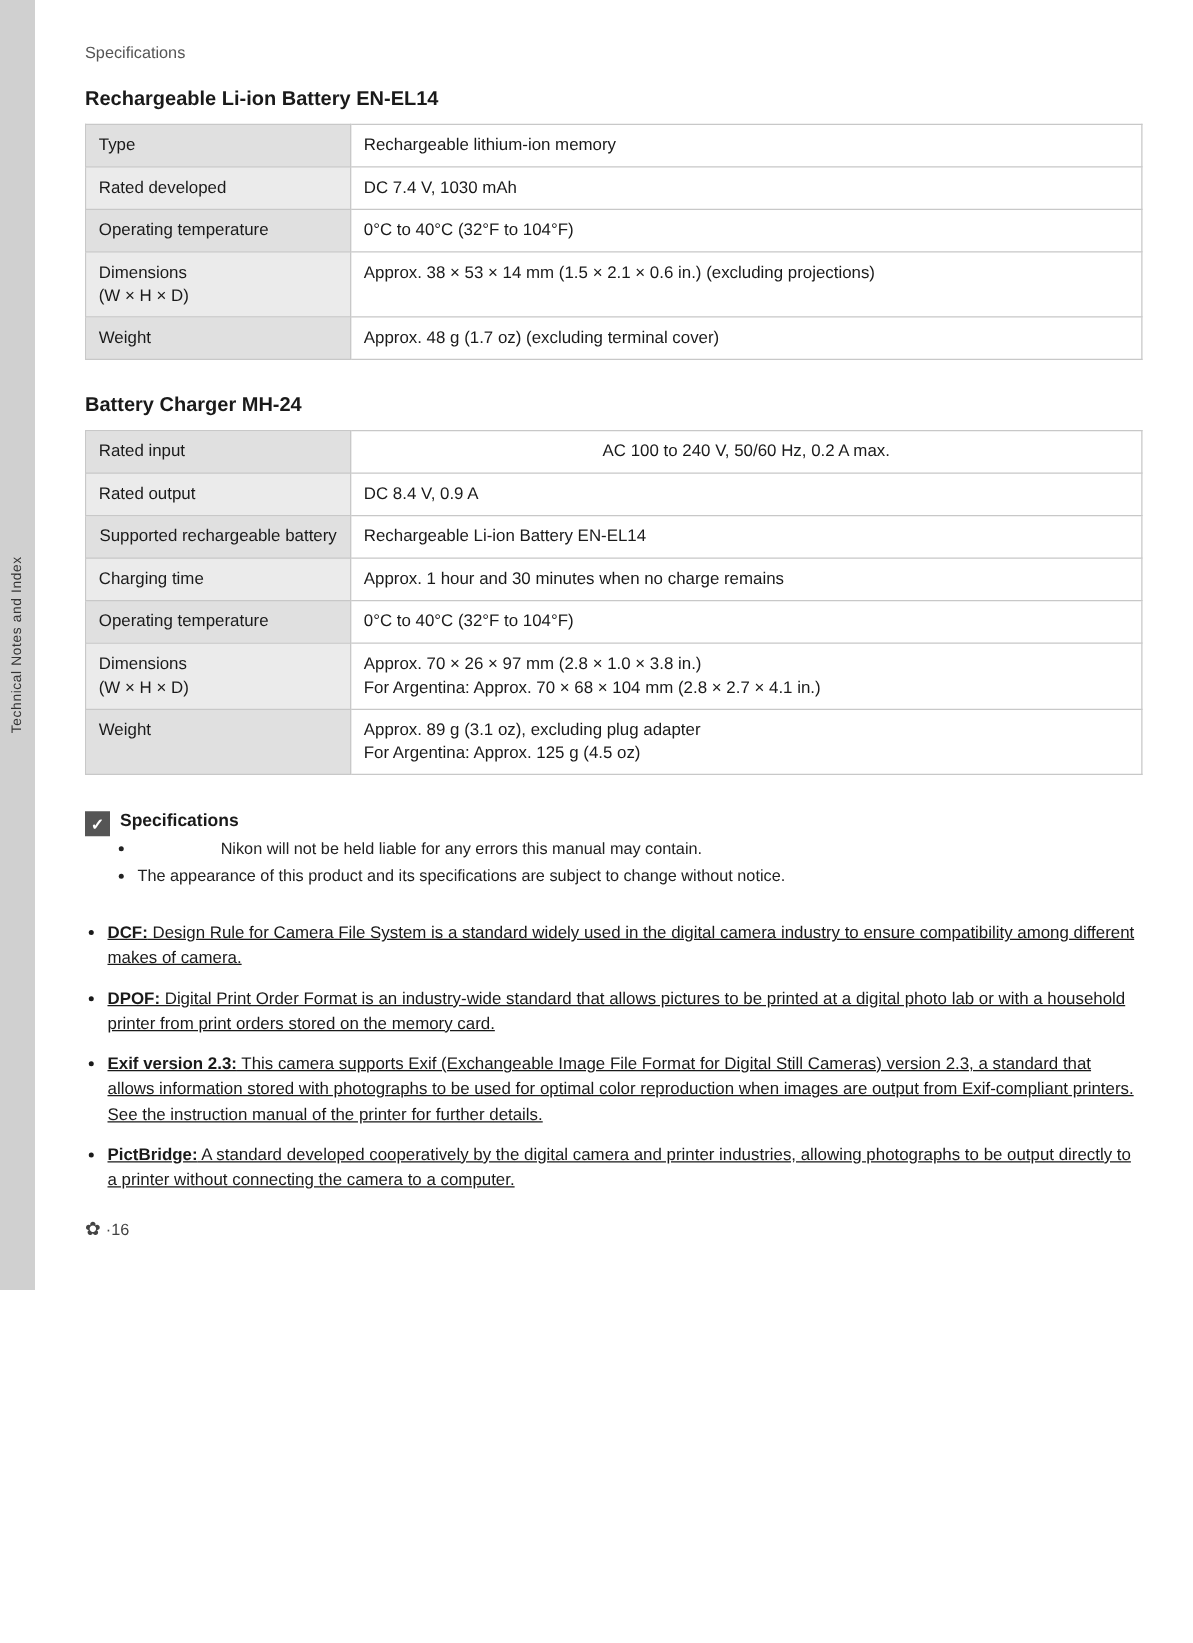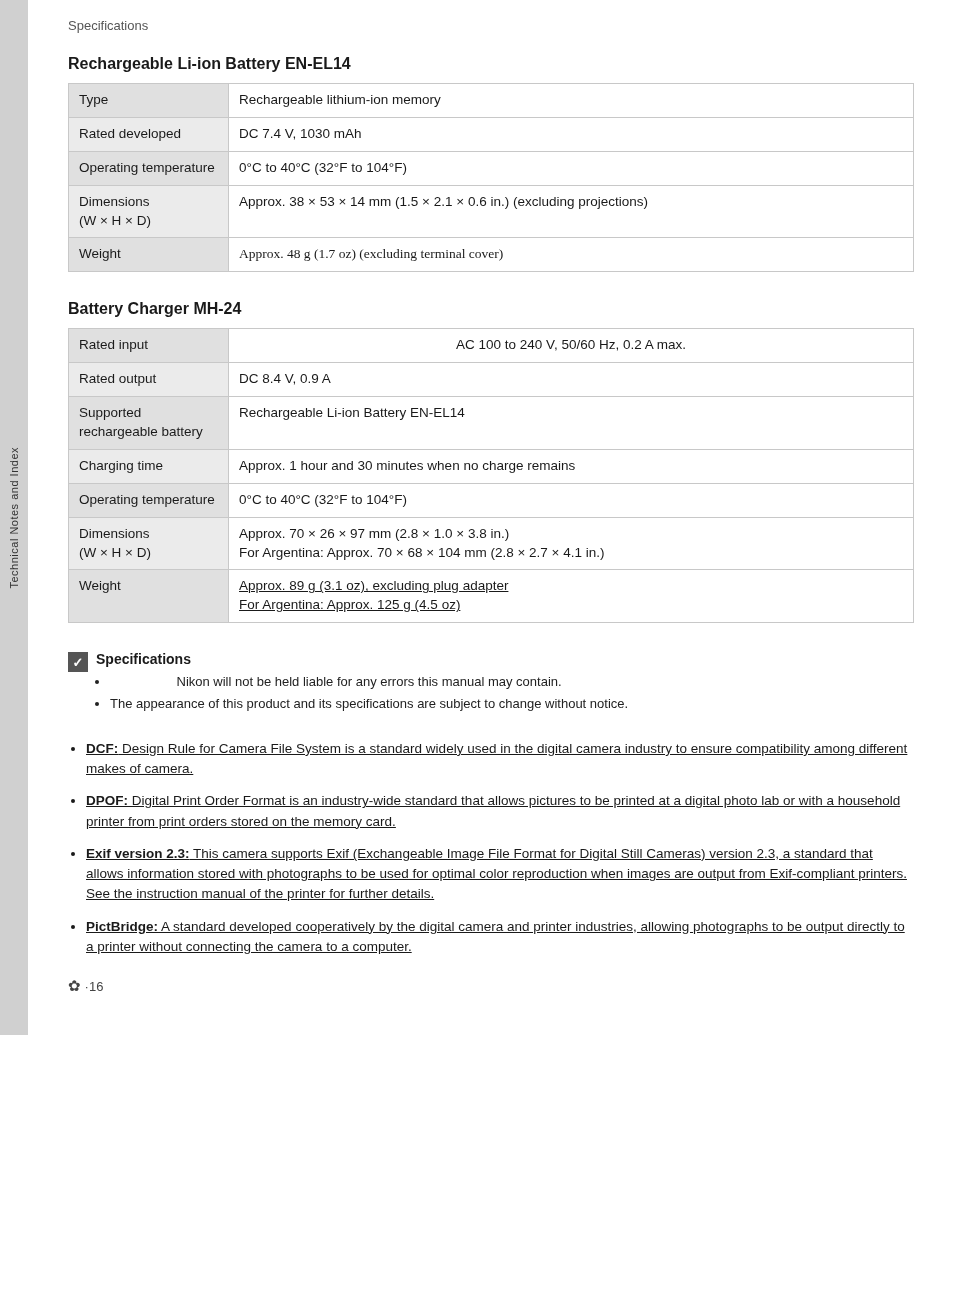--- a/index.html
+++ b/index.html
@@ -26,21 +26,21 @@
       writing-mode: vertical-rl;
       transform: rotate(180deg);
       font-size: 11px;
       color: #333;
       white-space: nowrap;
       letter-spacing: 0.5px;
     }
 
     .main-content {
       flex: 1;
-      padding: 18px 40px 40px 40px;
+      padding: 34px 40px 40px 40px;
     }
 
     .breadcrumb {
       font-size: 13px;
       color: #555;
       margin-bottom: 22px;
     }
 
     .section-title {
       font-size: 16px;
@@ -57,21 +57,21 @@
     }
 
     table.spec-table tr td {
       padding: 7px 10px;
       vertical-align: top;
       border: 1px solid #c8c8c8;
       line-height: 1.4;
     }
 
     table.spec-table tr td:first-child {
-      width: 160px;
+      width: 212px;
       background: #e8e8e8;
       font-weight: normal;
       color: #1a1a1a;
       margin-top: 17px;
     }
 
     table.spec-table tr:nth-child(odd) td:first-child {
       background: #e0e0e0;
     }
 
@@ -188,58 +188,58 @@
           <td style="white-space: pre-line;">Operating temperature</td>
           <td style="white-space: pre-line;">0°C to 40°C  (32°F to 104°F)</td>
         </tr>
         <tr>
           <td style="white-space: pre-line;">Dimensions
 (W × H × D)</td>
           <td style="white-space: pre-line;">Approx. 38 × 53 × 14 mm (1.5 × 2.1 × 0.6 in.) (excluding projections)</td>
         </tr>
         <tr>
           <td style="white-space: pre-line;">Weight</td>
-          <td style="white-space: pre-line; font-family: Liberation Serif, serif;">Approx. 48 g (1.7 oz) (excluding terminal cover)</td>
+          <td style="white-space: pre-line;">Approx. 48 g (1.7 oz) (excluding terminal cover)</td>
         </tr>
       </tbody>
   </table>
 
   <div class="section-title">Battery Charger MH-24</div>
 
   <table class="spec-table">
     <tbody id="charger-rows">
         <tr>
           <td style="white-space: pre-line;">Rated input</td>
           <td style="white-space: pre-line; text-align: center;">AC 100 to 240 V, 50/60 Hz, 0.2 A max.</td>
         </tr>
         <tr>
           <td style="white-space: pre-line;">Rated output</td>
           <td style="white-space: pre-line;">DC 8.4 V, 0.9 A</td>
         </tr>
         <tr>
-          <td style="white-space: pre-line;">Supported rechargeable battery</td>
+          <td style="white-space: pre-line; text-align: center;">Supported rechargeable battery</td>
           <td style="white-space: pre-line;">Rechargeable Li-ion Battery EN-EL14</td>
         </tr>
         <tr>
           <td style="white-space: pre-line;">Charging time</td>
           <td style="white-space: pre-line;">Approx. 1 hour and 30 minutes when no charge remains</td>
         </tr>
         <tr>
           <td style="white-space: pre-line;">Operating temperature</td>
           <td style="white-space: pre-line;">0°C to 40°C  (32°F to 104°F)</td>
         </tr>
         <tr>
           <td style="white-space: pre-line;">Dimensions
 (W × H × D)</td>
           <td style="white-space: pre-line;">Approx. 70 × 26 × 97 mm (2.8 × 1.0 × 3.8 in.)
 For Argentina: Approx. 70 × 68 × 104 mm (2.8 × 2.7 × 4.1 in.)</td>
         </tr>
         <tr>
           <td style="white-space: pre-line;">Weight</td>
-          <td style="white-space: pre-line; text-decoration: underline;">Approx. 89 g (3.1 oz), excluding plug adapter
+          <td style="white-space: pre-line;">Approx. 89 g (3.1 oz), excluding plug adapter
 For Argentina: Approx. 125 g (4.5 oz)</td>
         </tr>
       </tbody>
   </table>
 
   <div class="note-box">
     <div class="note-icon">✓</div>
     <div class="note-content">
       <div class="note-title">Specifications</div>
       <ul id="note-bullets">

